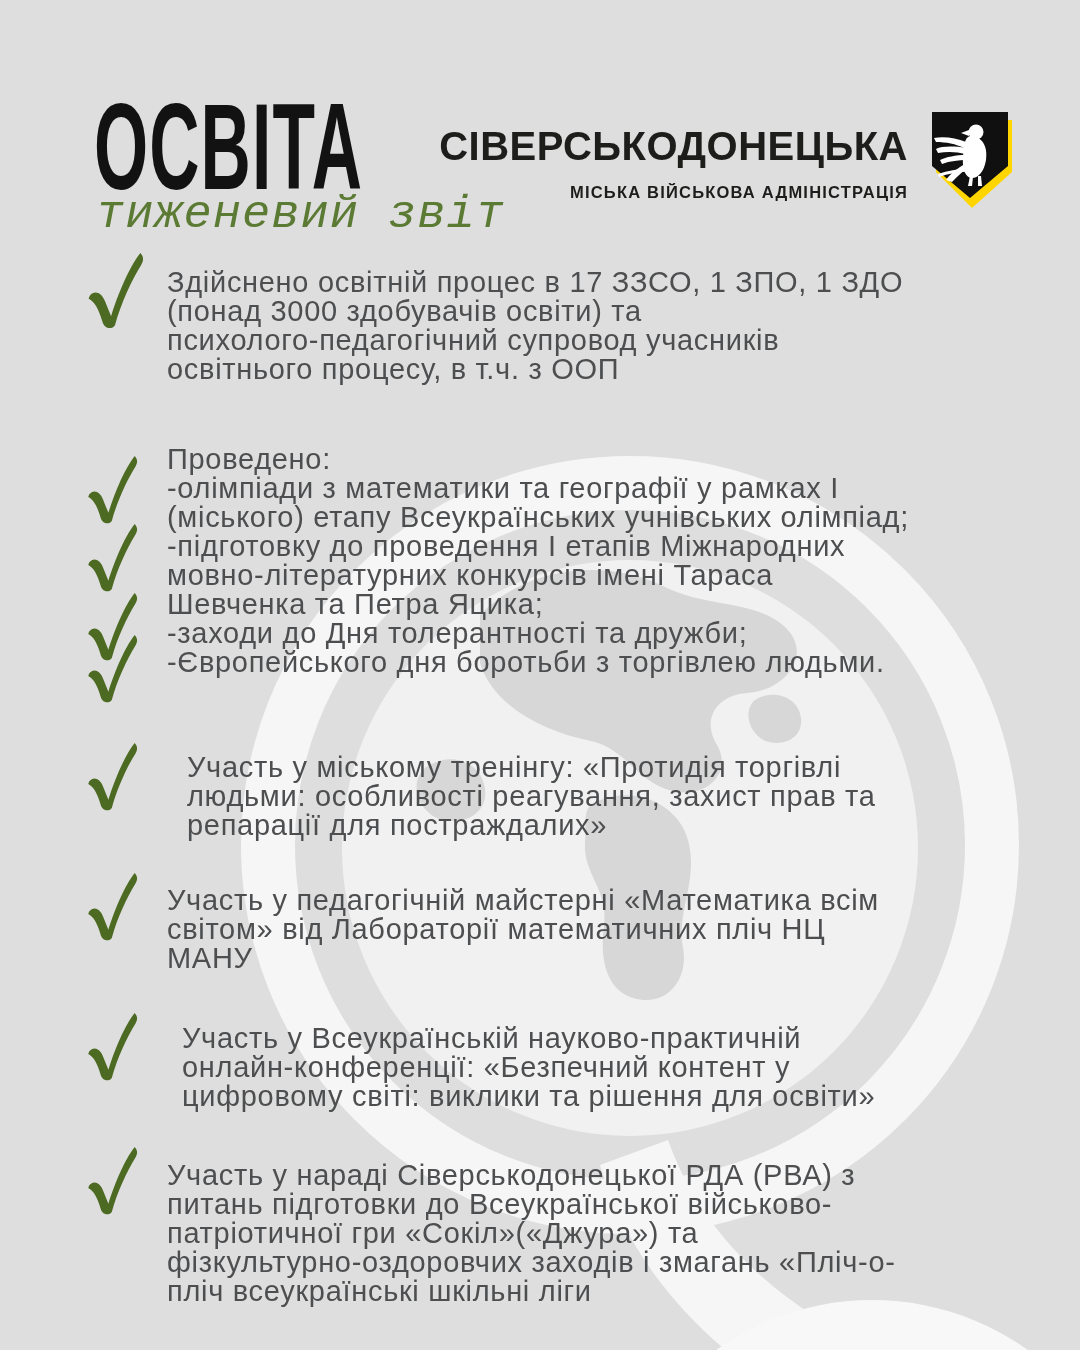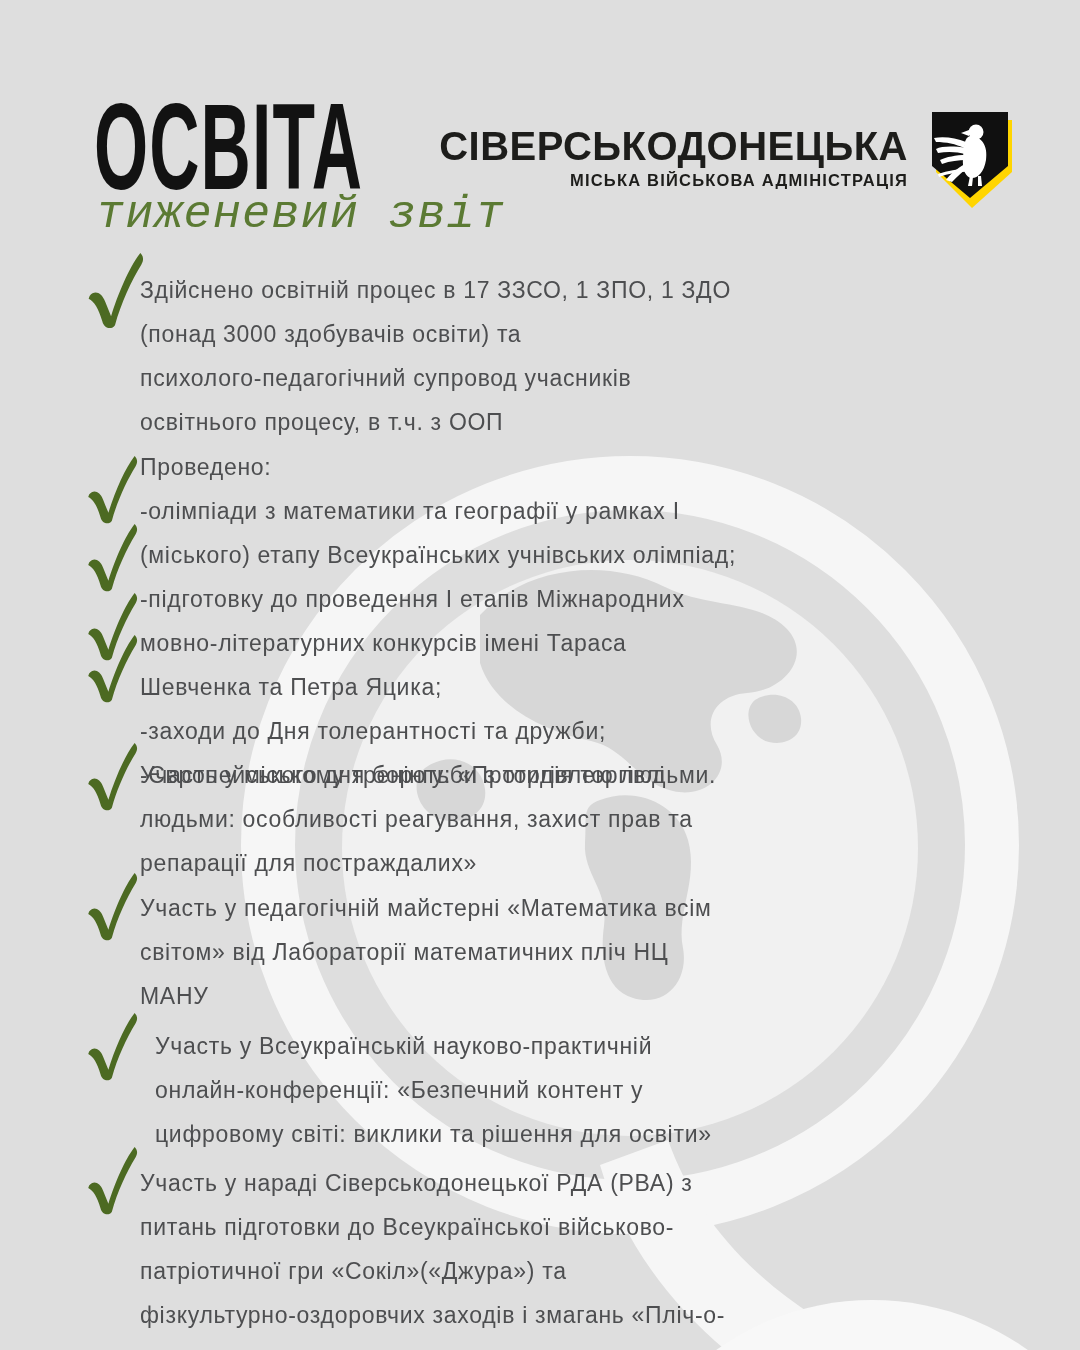--- a/index.html
+++ b/index.html
@@ -47,52 +47,52 @@
     text-align: right;
     color: var(--logo-black, #1d1d1b);
   }
   .org-name {
     font-size: 40px;
     font-weight: 700;
     letter-spacing: 0.5px;
     white-space: nowrap;
   }
   .org-subtitle {
-    margin-top: 2px;
+    margin-top: 14px;
     font-size: 16.5px;
     font-weight: 600;
     letter-spacing: 1.2px;
     white-space: nowrap;
   }
   .shield {
     position: absolute;
     left: 928px; top: 112px;
     width: 84px; height: 98px;
   }
   .bullet-text {
     position: absolute;
-    left: 140px;
+    left: 167px;
     width: 880px;
-    font-size: 23px;
-    line-height: 44px;
+    font-size: 29px;
+    line-height: 29px;
     letter-spacing: 0.7px;
     color: var(--body-text, #4d4e50);
     white-space: pre-line;
   }
   .check {
     position: absolute;
     left: 84px;
     width: 54px; height: 70px;
     color: var(--check-green, #4e6b24);
   }
   .check svg { width: 100%; height: 100%; display:block; }
   
   #bullet-1 { top: 268px; }
   #bullet-2 { top: 445px; }
-  #bullet-3 { top: 753px; }
+  #bullet-3 { top: 753px; margin-left: 20px; }
   #bullet-4 { top: 886px; }
   #bullet-5 { top: 1024px; margin-left: 15px; }
   #bullet-6 { top: 1161px; }
   #check-1  { top: 252px; width: 60px; height: 78px; }
   #check-2a { top: 455px; }
   #check-2b { top: 523px; }
   #check-2c { top: 592px; }
   #check-2d { top: 634px; }
   #check-3  { top: 742px; }
   #check-4  { top: 872px; }

